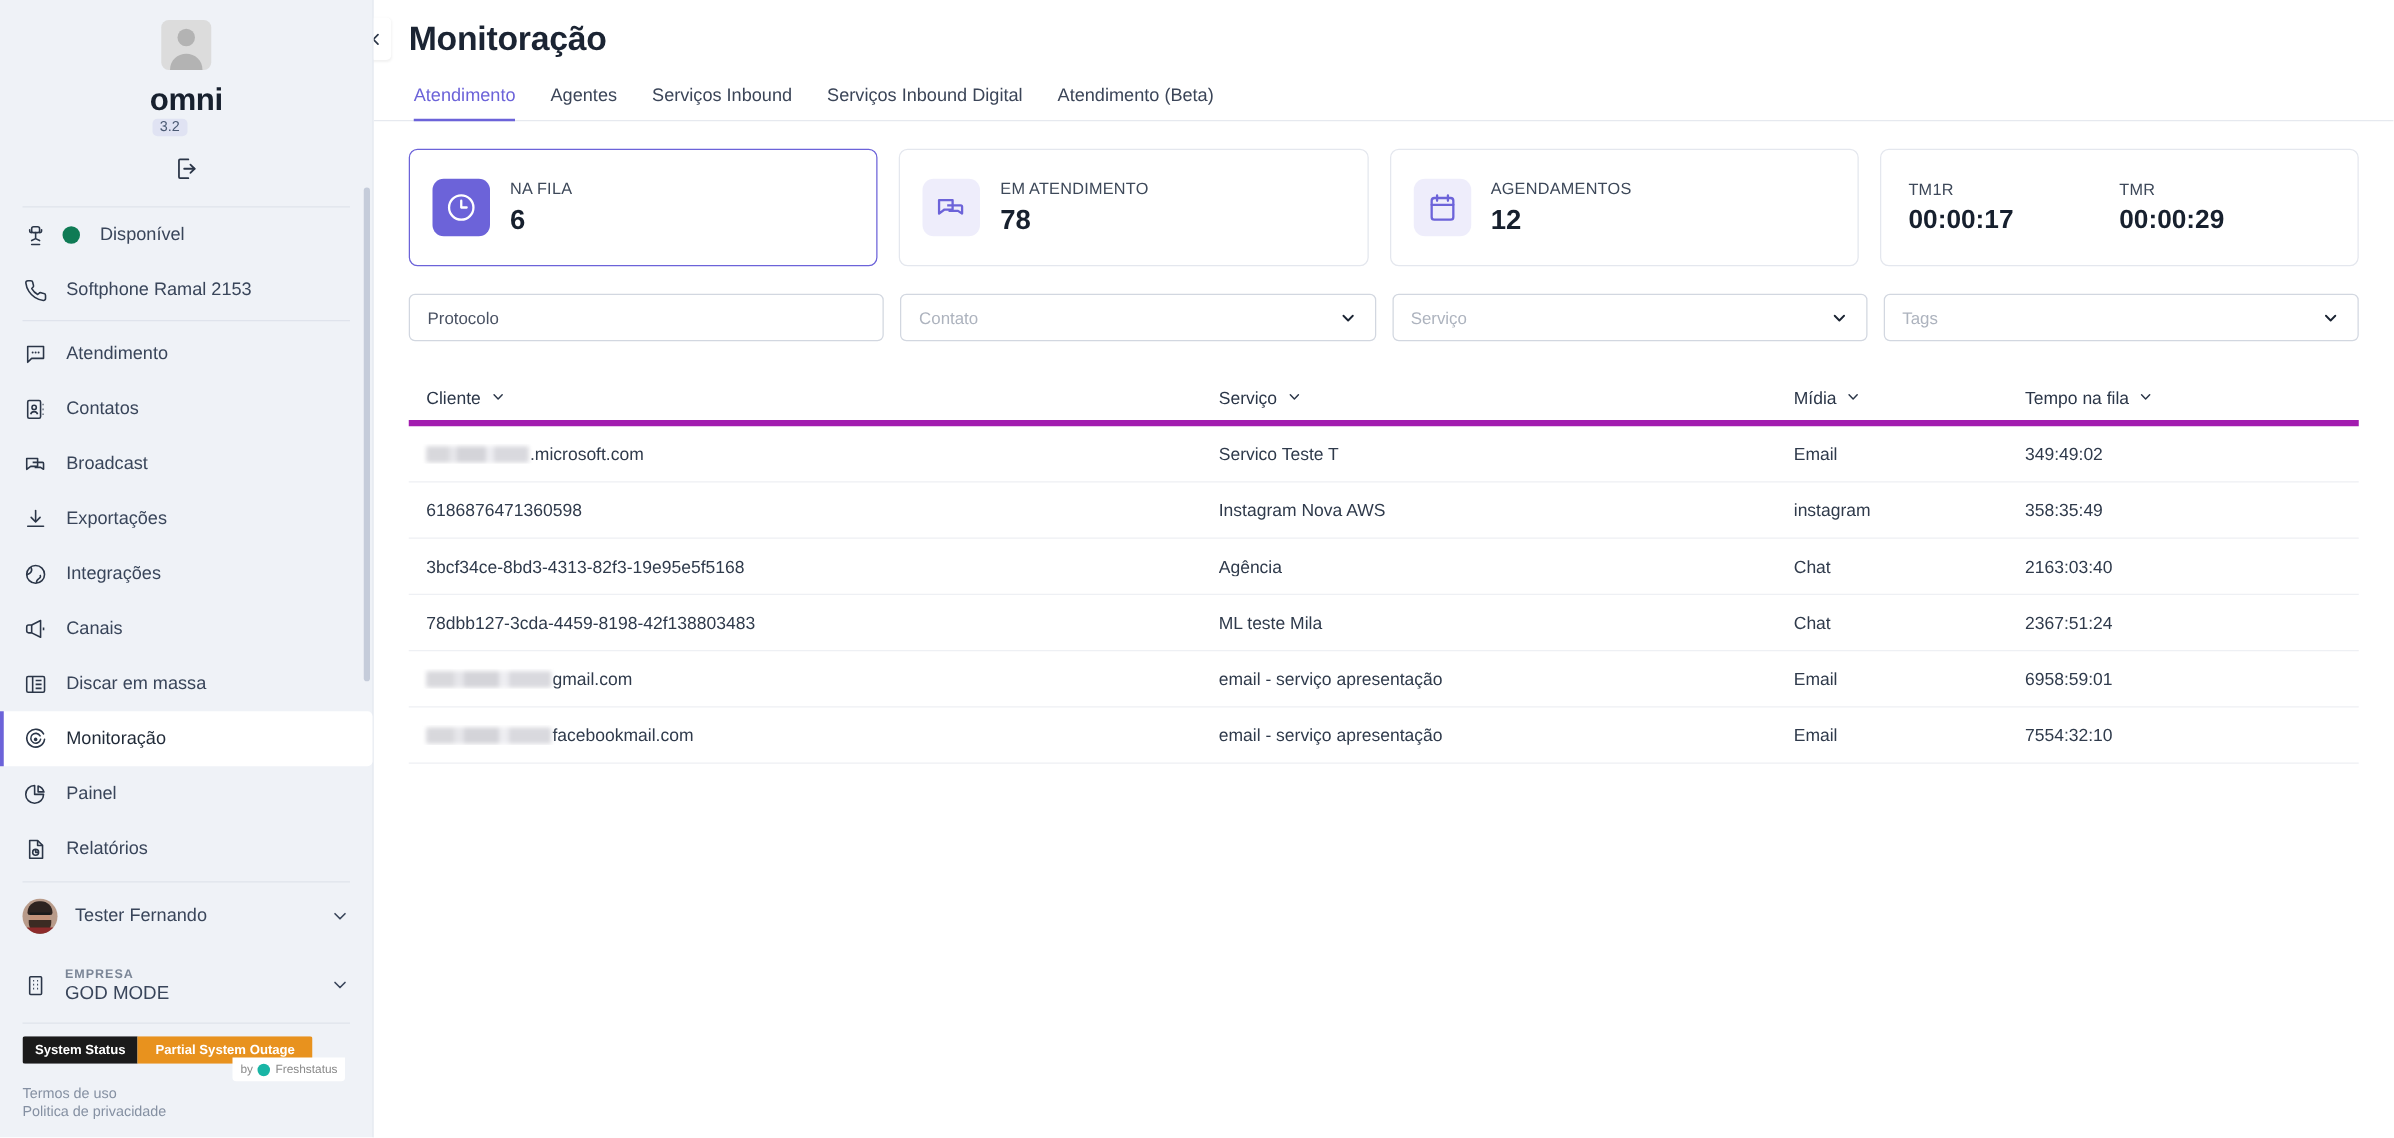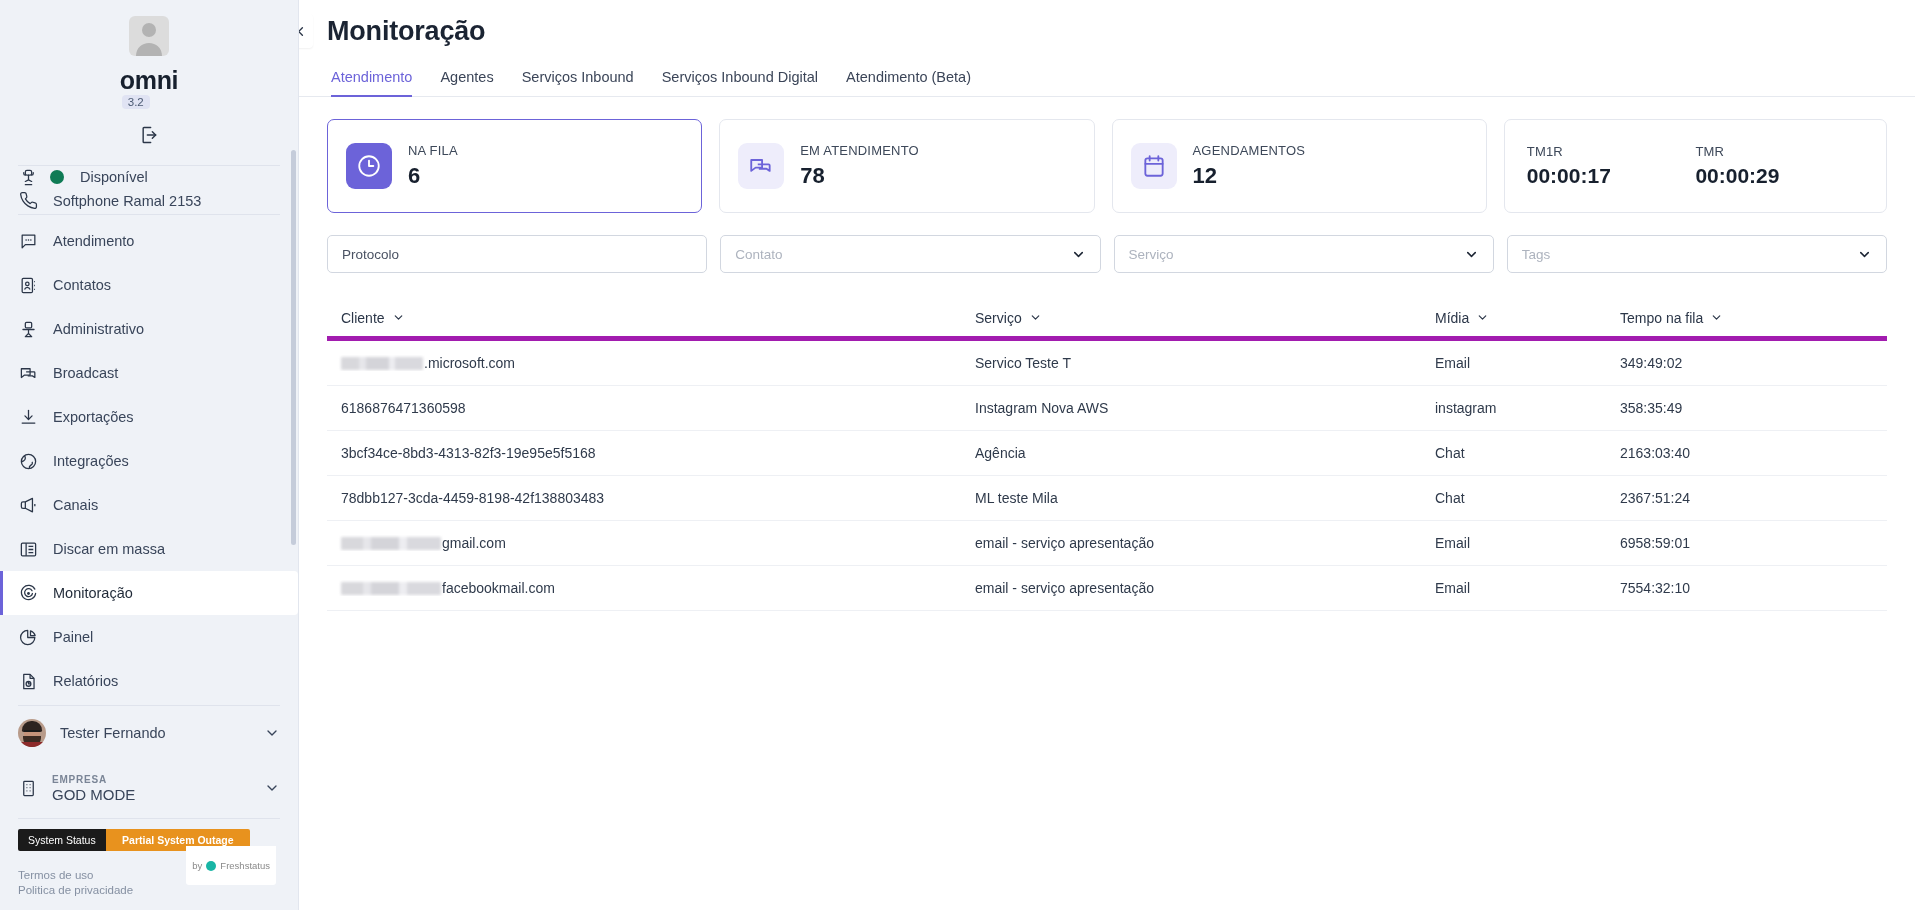--- a/index.html
+++ b/index.html
@@ -92,26 +92,26 @@
   .sb-company {
     display: flex; align-items: center; gap: 14px;
     padding: 0 18px; height: 56px; cursor: pointer;
   }
   .sb-company .co-txt { flex: 1; display:flex; flex-direction:column; gap:1px; }
   .co-label { font-size: 10px; letter-spacing: .8px; color: #7a8596; font-weight: 700; }
   .co-name { font-size: 15px; color: #39455a; }
 
   .status-widget { padding: 10px 18px 0 18px; position: relative; }
   .status-bar { display: flex; height: 22px; border-radius: 2px; overflow: hidden; width: 232px; }
-  .status-bar .ss { background: #1b1b1b; color: #fff; font-size: 10.5px; font-weight: 400; display:flex; align-items:center; justify-content:center; padding: 0 10px; }
+  .status-bar .ss { background: #1b1b1b; color: #fff; font-size: 10.5px; font-weight: 700; display:flex; align-items:center; justify-content:center; padding: 0 10px; }
   .status-bar .so { background: #e8921e; color: #fff; font-size: 10.5px; font-weight: 700; display:flex; align-items:center; justify-content:center; flex:1; }
   .fresh {
     position: absolute; right: 22px; top: 27px;
     background: #fff; border-radius: 0 0 3px 3px;
-    font-size: 9.5px; color: #8a8a8a; padding: 14px 6px;
+    font-size: 9.5px; color: #8a8a8a; padding: 4px 6px;
     display: flex; align-items: center; gap: 4px;
   }
   .fresh .fi { width: 10px; height: 10px; border-radius: 50%; background: #19b5a5; display:inline-block; }
 
   .legal { padding: 18px 18px 14px 18px; display:flex; flex-direction:column; gap:3px; }
   .legal a { font-size: 11.5px; color: #8590a2; text-decoration: none; cursor:pointer; }
 
   
   .main { flex: 1; height: 910px; background: #fff; position: relative; overflow: hidden; }
   .collapse-btn {
@@ -251,29 +251,20 @@
       <div class="sb-row">
         <span class="ic">
             <svg width="19" height="19" viewBox="0 0 24 24" fill="none" stroke="currentColor" stroke-width="1.6" stroke-linejoin="round">
               <rect x="4" y="3" width="13" height="18" rx="1.5"></rect>
               <circle cx="10.5" cy="10" r="2.2"></circle>
               <path d="M7 17c.6-1.8 2-2.7 3.5-2.7S13.4 15.2 14 17"></path>
               <path d="M19 7h1M19 12h1M19 17h1"></path>
             </svg>
           </span>
         <span>Contatos</span>
-      </div>
-      <div class="sb-row">
-        <span class="ic">
-            <svg width="19" height="19" viewBox="0 0 24 24" fill="none" stroke="currentColor" stroke-width="1.6" stroke-linecap="round" stroke-linejoin="round">
-              <rect x="8" y="3" width="8" height="7" rx="1.5"></rect>
-              <path d="M5 12h14M12 12v5M8 21h8M12 17l-4 4M12 17l4 4"></path>
-            </svg>
-          </span>
-        <span>Administrativo</span>
       </div>
       <div class="sb-row">
         <span class="ic">
             <svg width="19" height="19" viewBox="0 0 24 24" fill="none" stroke="currentColor" stroke-width="1.6" stroke-linejoin="round">
               <path d="M3 6h11v8H7l-4 3z"></path>
               <path d="M9 10h10a1 1 0 0 1 1 1v6l-3-2h-6"></path>
             </svg>
           </span>
         <span>Broadcast</span>
       </div>

